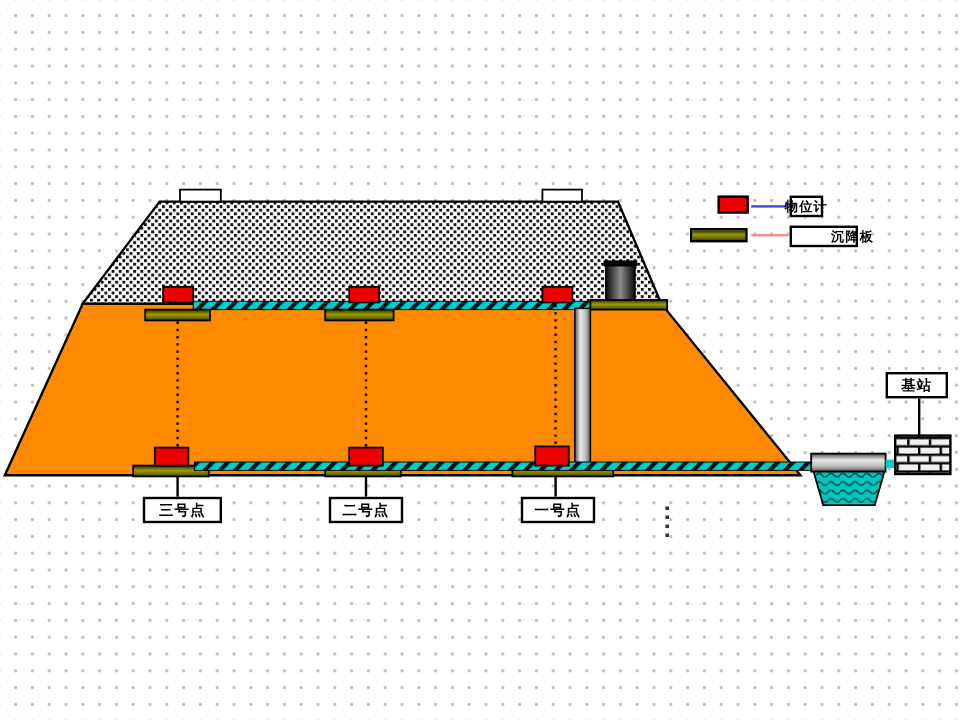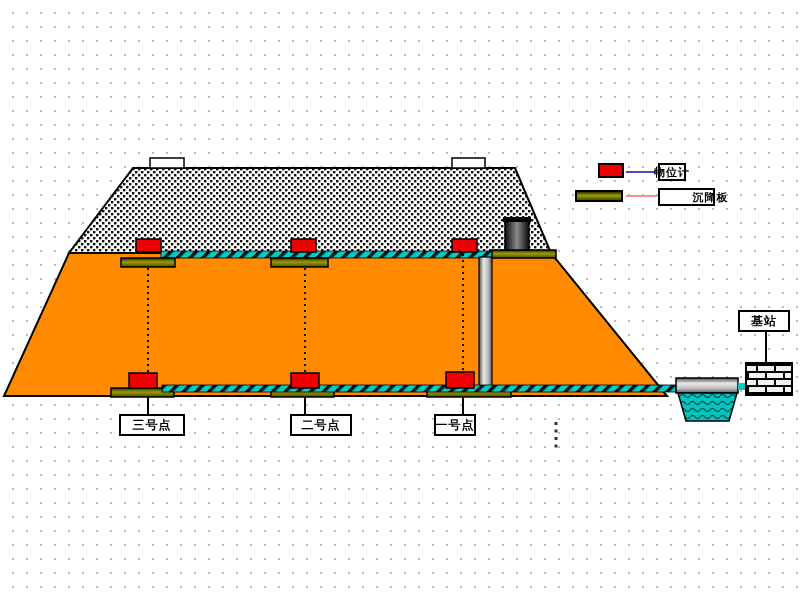--- a/index.html
+++ b/index.html
@@ -119,24 +119,24 @@
     <rect x="676" y="378" width="62" height="15" fill="url(#pipeH)" stroke="#000" stroke-width="1.5"></rect>
     <rect x="738" y="383" width="9" height="7" fill="#00cccc"></rect>
     <polygon points="678,393 737,393 729,421 686,421" fill="url(#water)" stroke="#000" stroke-width="1.5"></polygon>
     <line x1="766" y1="331" x2="766" y2="363" stroke="#000" stroke-width="2"></line>
     <rect x="746" y="363" width="46" height="32" fill="url(#brick)" stroke="#000" stroke-width="2"></rect>
   </svg>
 
   <div class="label-box" style="left:119px;top:414px;width:66px;height:22px;">
     <span>三号点</span>
   </div>
-  <div class="label-box" style="left:274px;top:414px;width:62px;height:22px;margin-left:16px;">
+  <div class="label-box" style="left:274px;top:414px;width:62px;height:22px;">
     <span>二号点</span>
   </div>
-  <div class="label-box" style="left:434px;top:414px;width:42px;height:22px;">
+  <div class="label-box" style="left:434px;top:414px;width:62px;height:22px;">
     <span>一号点</span>
   </div>
 
   <div class="label-box" style="left:738px;top:310px;width:52px;height:22px;">
     <span>基站</span>
   </div>
 
   <div>
     <div class="legend-swatch red" style="left:598px;top:163px;width:26px;height:15px;"></div>
     <div class="legend-line blue" style="left:626px;top:171px;width:31px;"></div>

